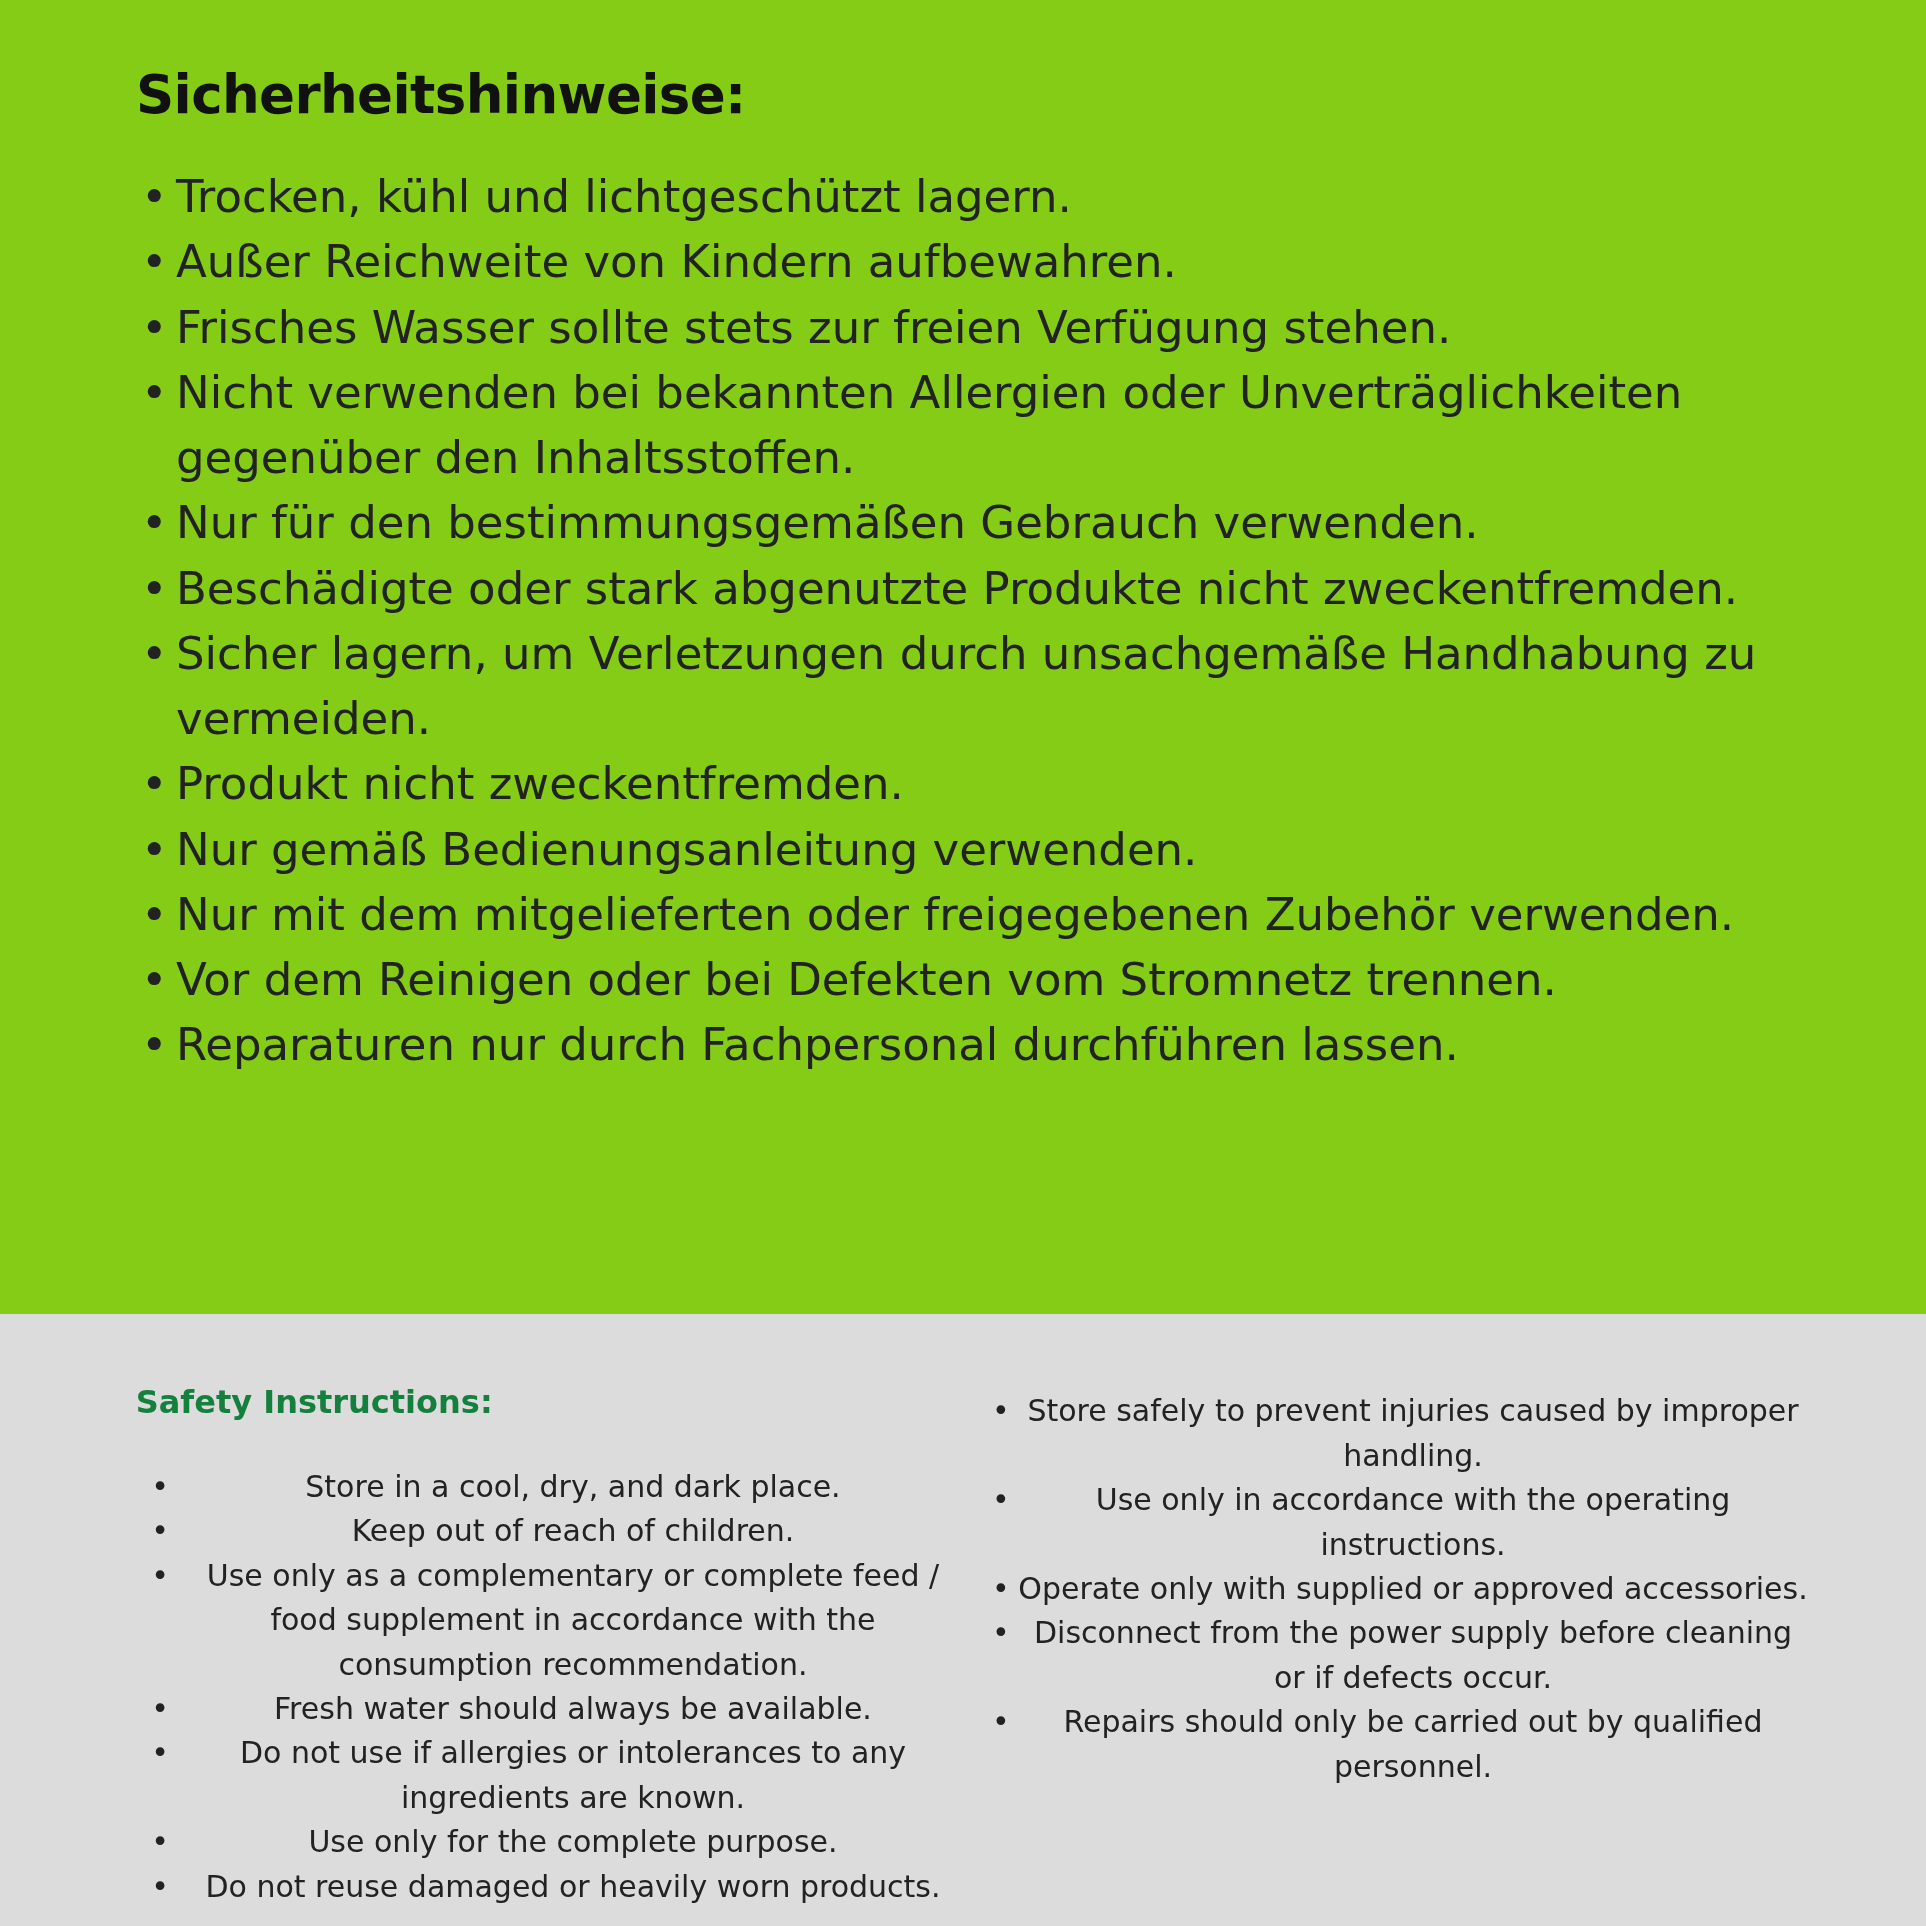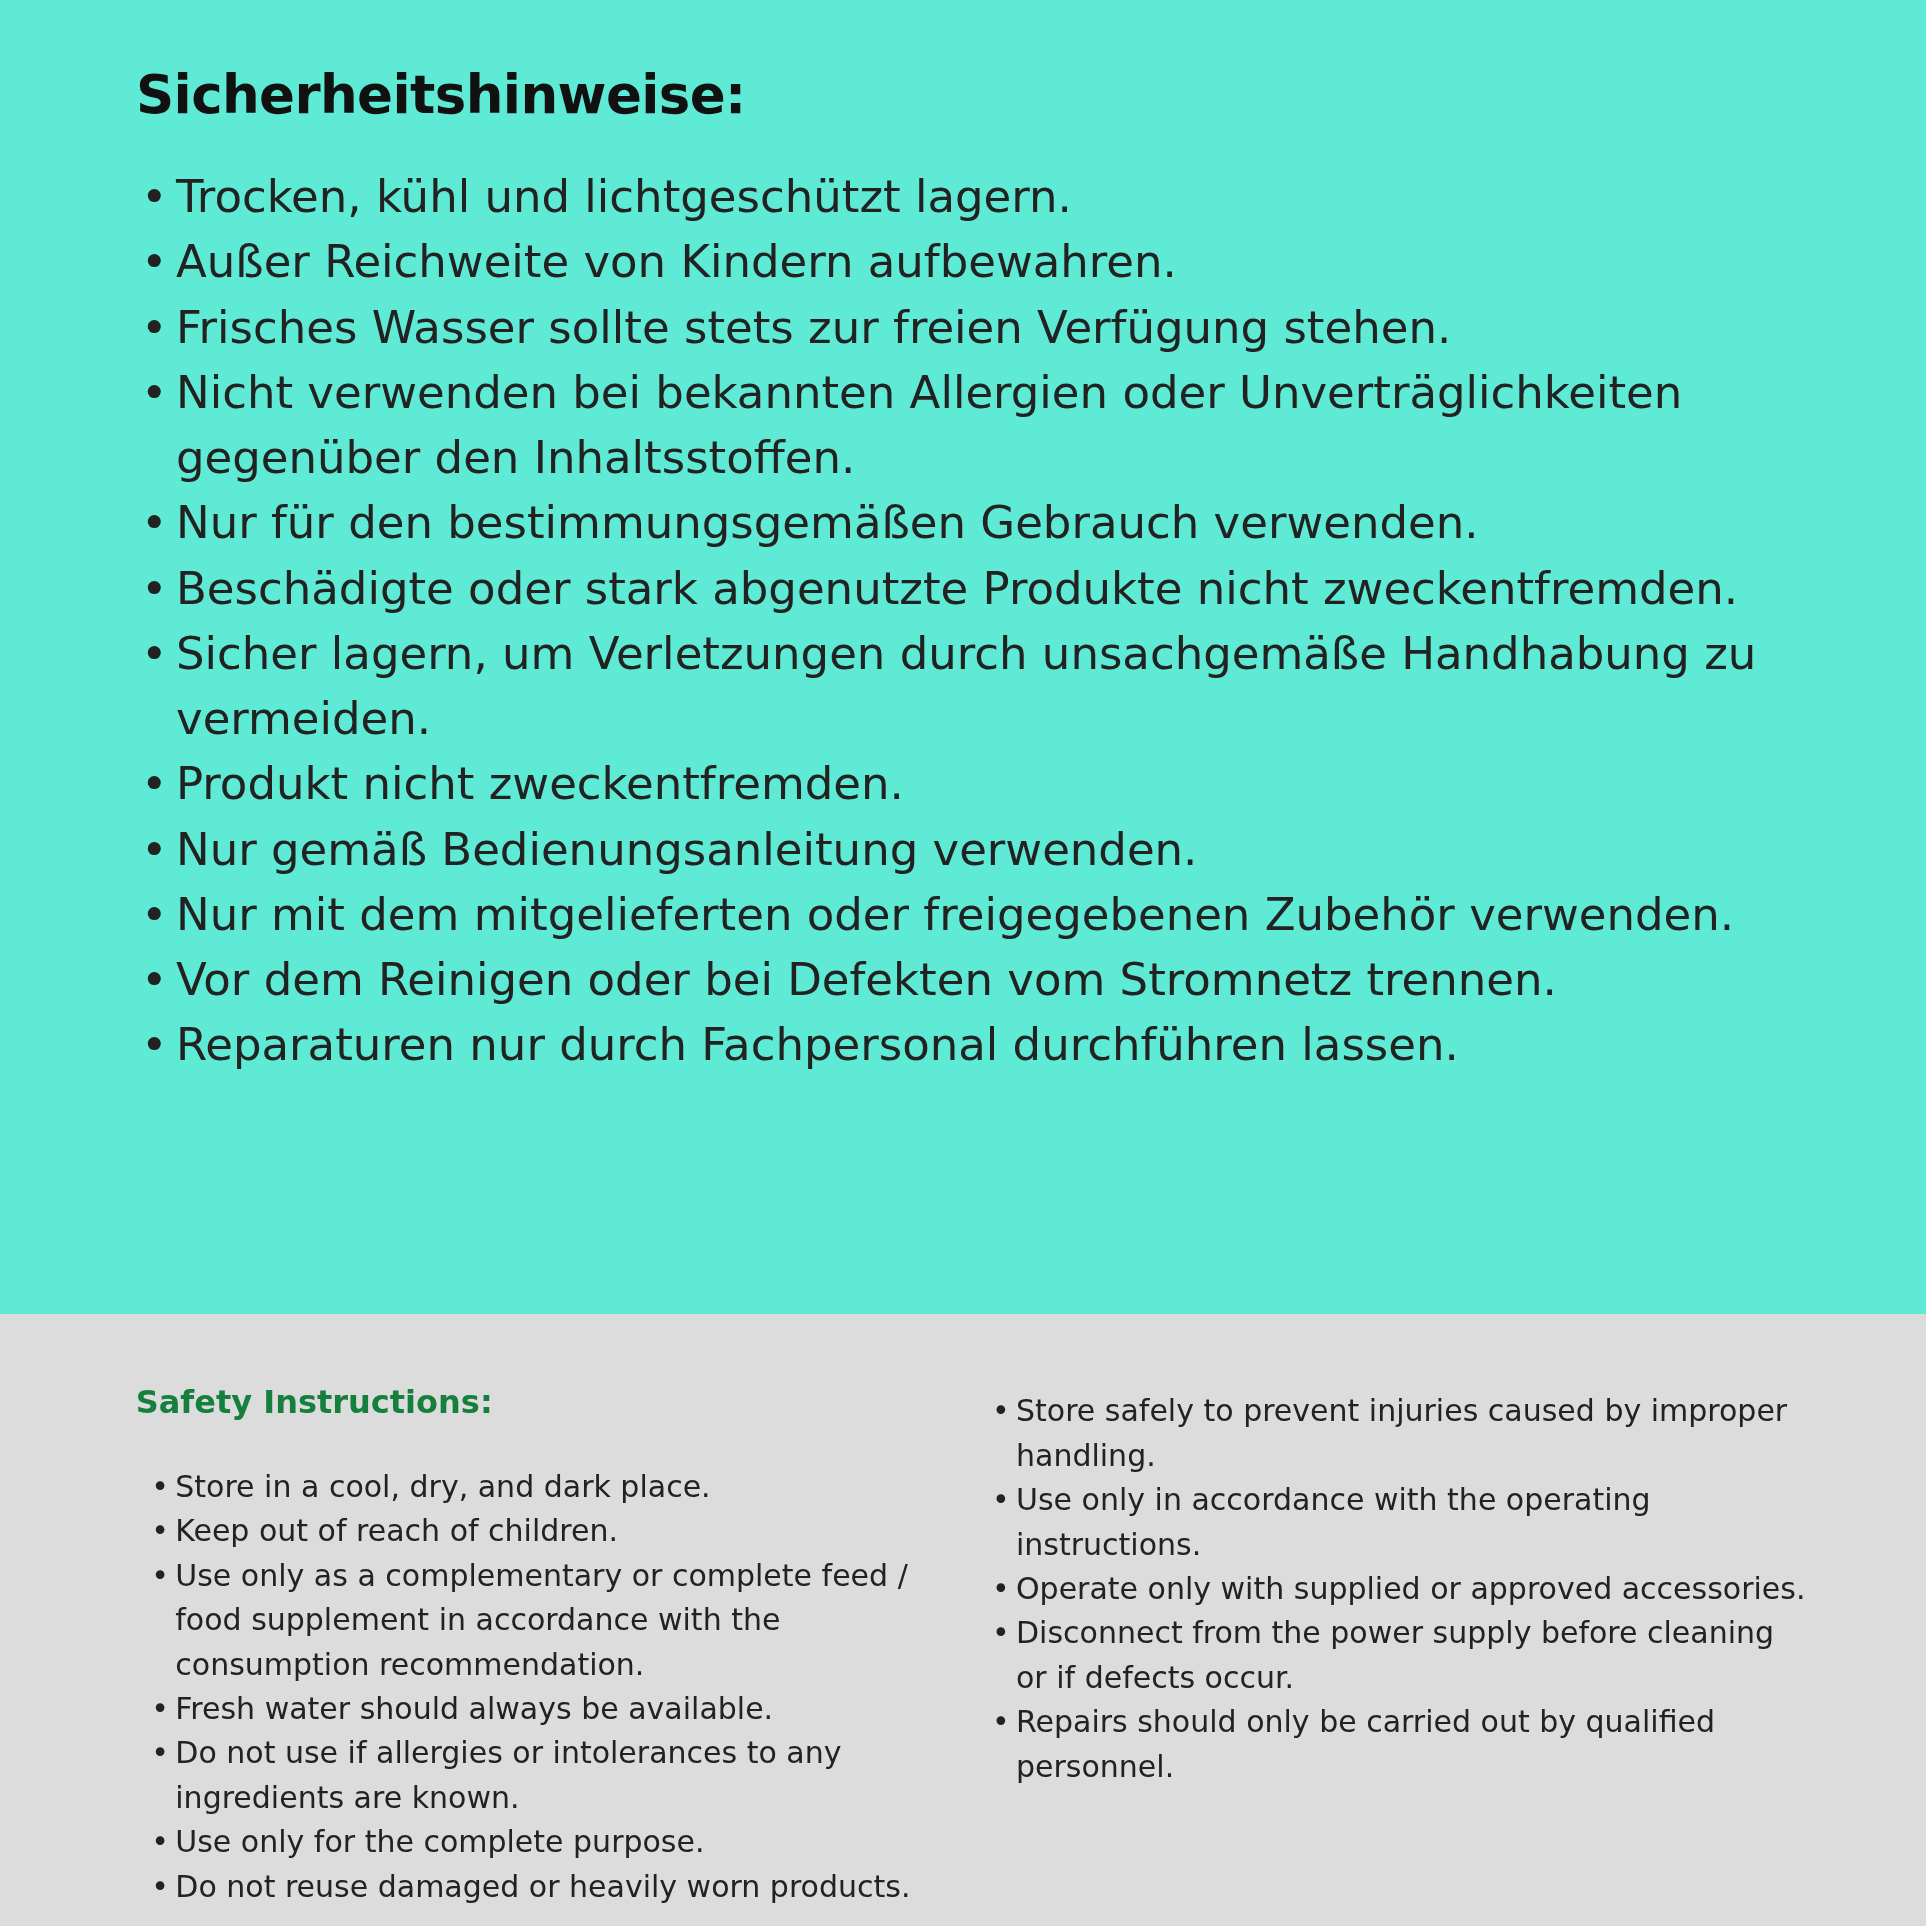--- a/index.html
+++ b/index.html
@@ -14,21 +14,21 @@
     width: 1926px;
     height: 1926px;
     display: flex;
     flex-direction: column;
   }
 
   
   .section-german {
     flex: 0 0 auto;
     height: 1314px;
-    background: #5eead4;
+    background: #84cc16;
     padding: 64px 96px 0 136px;
   }
   .german-title {
     font-size: 53px;
     font-weight: bold;
     color: #111111;
     margin-bottom: 39px;
     letter-spacing: -0.6px;
   }
   .german-list {
@@ -66,20 +66,21 @@
   }
   .english-list {
     list-style: none;
     font-size: 30px;
     line-height: 1.48;
     color: #222222;
   }
   .english-list li {
     position: relative;
     padding-left: 28px;
+    text-align: center;
   }
   .english-list li::before {
     content: "\2022";
     position: absolute;
     left: 3.9px;
     color: #222222;
   }
   .col-left { padding-left: 7.7px; }
   .col-left .english-list { padding-left: 11.6px; max-width: 835px; margin-top: 44px; }
   .col-right { padding-top: 6.4px; }

